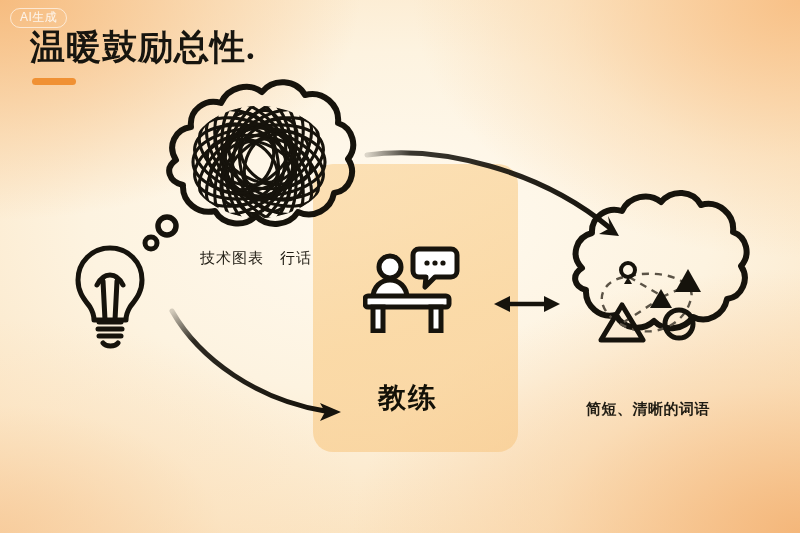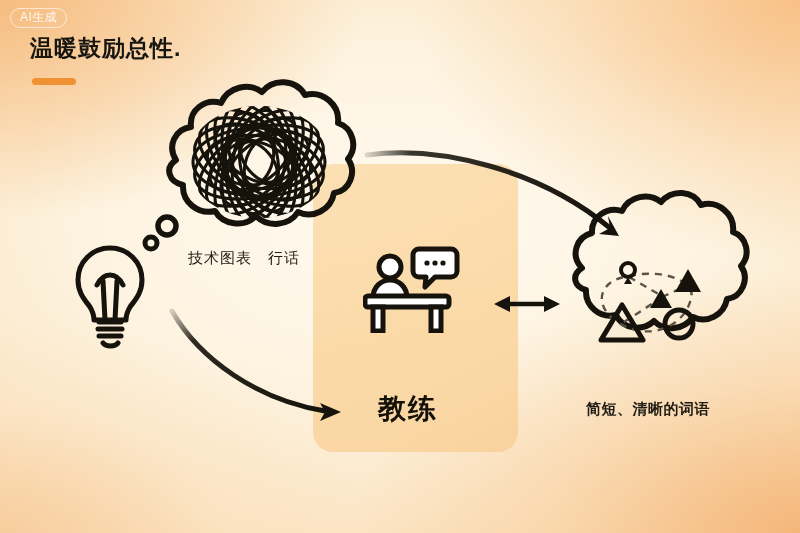--- a/index.html
+++ b/index.html
@@ -36,49 +36,49 @@
     border-radius:11px;
     color:rgba(255,255,255,.72);
     font-size:12px;line-height:13px;letter-spacing:.5px;
     white-space:nowrap;
     text-shadow:0 0 1px rgba(255,255,255,.35);
   }
 
   
   .title{
     position:absolute;left:30px;top:29px;
-    font-size:23px;line-height:38px;font-weight:700;
+    font-size:35px;line-height:38px;font-weight:700;
     color:#17150f;letter-spacing:1px;white-space:nowrap;
-    font-family:Liberation Sans, sans-serif;
+    font-family:Liberation Serif, serif;
   }
   .title-rule{
     position:absolute;left:32px;top:78px;
     width:44px;height:7px;border-radius:4px;
     background:#f09134;
   }
 
   
   .coach-panel{
     position:absolute;left:313px;top:164px;width:205px;height:288px;
     border-radius:20px;
     background:linear-gradient(160deg, rgba(250,215,160,.72) 0%, rgba(250,211,152,.80) 55%, rgba(248,204,143,.72) 100%);
   }
   .coach-icon{position:absolute;left:363px;top:243px;width:100px;height:90px;}
   .coach-label{
     position:absolute;left:313px;top:381px;width:190px;
     text-align:center;font-size:28px;font-weight:700;color:#131108;
-    letter-spacing:2px;line-height:34px;margin-top:11px;
+    letter-spacing:2px;line-height:34px;
   }
 
   
   .art{position:absolute;left:0;top:0;width:800px;height:533px;}
 
   
   .cap{position:absolute;font-size:15px;color:#201c13;line-height:20px;white-space:nowrap;}
-  .cap-left{left:188px;top:248px;letter-spacing:1px;}
+  .cap-left{left:200px;top:248px;letter-spacing:1px;}
   .cap-right{left:586px;top:399px;letter-spacing:.5px;font-weight:bold;}
 </style>
 </head>
 <body>
 
 <div id="stage">
 
   <div class="bg-base"></div>
   <div class="bg-tl"></div>
   <div class="bg-tr"></div>

